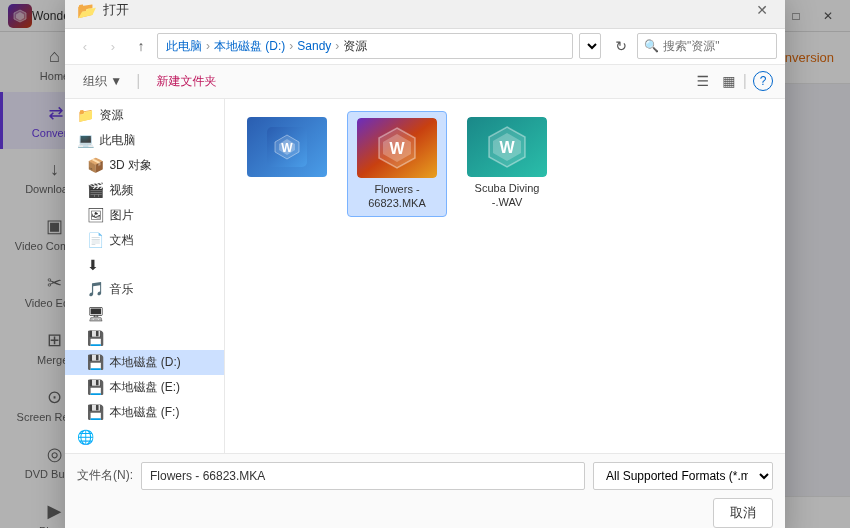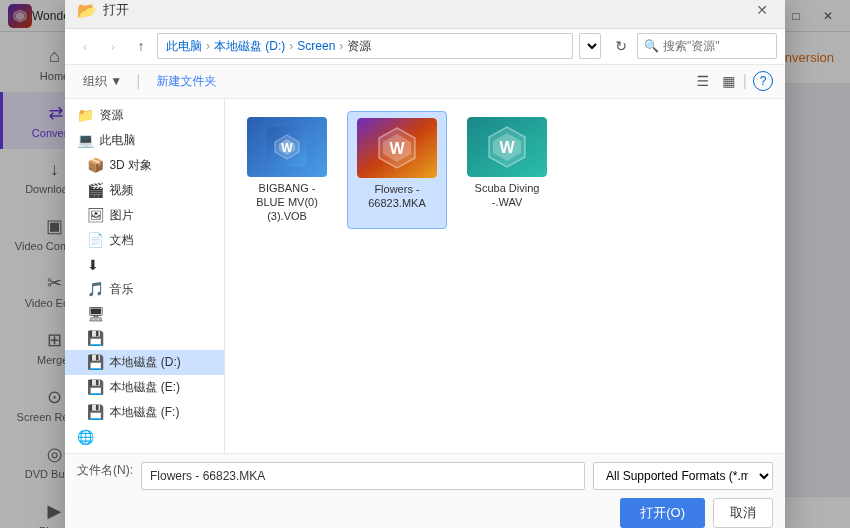--- a/index.html
+++ b/index.html
@@ -47,21 +47,21 @@
     .nav-up { width: 24px; height: 24px; border: none; background: none; cursor: pointer; color: #555; font-size: 14px; display: flex; align-items: center; justify-content: center; }
     .breadcrumb-bar { flex: 1; height: 26px; border: 1px solid #ccc; border-radius: 2px; display: flex; align-items: center; padding: 0 8px; background: #fff; font-size: 12px; color: #333; }
     .breadcrumb-sep { color: #999; margin: 0 4px; }
     .nav-refresh { width: 24px; height: 24px; border: none; background: none; cursor: pointer; color: #555; font-size: 14px; margin-left: 4px; display: flex; align-items: center; justify-content: center; }
     .search-box { display: flex; align-items: center; border: 1px solid #ccc; border-radius: 2px; height: 26px; padding: 0 6px; background: #fff; width: 140px; gap: 4px; }
     .search-input { border: none; outline: none; font-size: 12px; background: transparent; width: 100px; color: #999; }
 
     
     .dialog-toolbar { height: 34px; background: #fafafa; display: flex; align-items: center; padding: 0 12px; border-bottom: 1px solid #e8e8e8; gap: 8px; }
     .organize-btn { display: flex; align-items: center; gap: 3px; font-size: 12px; color: #555; cursor: pointer; padding: 3px 6px; border-radius: 2px; }
-    .new-folder-btn { font-size: 12px; color: #3b82f6; cursor: pointer; padding: 3px 8px; border-radius: 2px; }
+    .new-folder-btn { font-size: 12px; color: #be185d; cursor: pointer; padding: 3px 8px; border-radius: 2px; }
     .view-btns { margin-left: auto; display: flex; gap: 2px; align-items: center; }
     .view-btn { width: 24px; height: 24px; border: none; background: none; cursor: pointer; color: #555; display: flex; align-items: center; justify-content: center; font-size: 14px; border-radius: 2px; }
     .help-btn { width: 20px; height: 20px; border-radius: 50%; border: 1px solid #0066cc; color: #0066cc; font-size: 12px; display: flex; align-items: center; justify-content: center; cursor: pointer; margin-left: 4px; }
 
     
     .dialog-body { display: flex; flex: 1; overflow: hidden; height: 260px; }
 
     
     .left-panel { width: 160px; background: #fff; border-right: 1px solid #e8e8e8; overflow-y: auto; padding: 4px 0; }
     .tree-item { display: flex; align-items: center; gap: 5px; padding: 4px 8px 4px 12px; font-size: 12px; color: #333; cursor: pointer; }
@@ -71,21 +71,21 @@
 
     
     .right-panel { flex: 1; background: #fff; overflow-y: auto; padding: 12px; display: flex; gap: 10px; flex-wrap: wrap; align-content: flex-start; }
     .file-item { width: 100px; display: flex; flex-direction: column; align-items: center; cursor: pointer; padding: 6px; border-radius: 4px; }
     .file-item.selected { background: #cce0ff; border: 1px solid #7ab3ff; }
     .file-thumb { width: 80px; height: 60px; border-radius: 4px; overflow: hidden; display: flex; align-items: center; justify-content: center; position: relative; }
     .file-name { font-size: 11px; color: #333; text-align: center; margin-top: 4px; word-break: break-word; line-height: 1.3; }
 
     
     .dialog-footer { border-top: 1px solid #e8e8e8; padding: 8px 12px; background: #fafafa; }
-    .footer-row { display: flex; align-items: flex-start; gap: 8px; margin-bottom: 8px; }
+    .footer-row { display: flex; align-items: center; gap: 8px; margin-bottom: 8px; }
     .footer-label { font-size: 12px; color: #555; white-space: nowrap; }
     .filename-input { flex: 1; height: 28px; border: 1px solid #ccc; border-radius: 2px; padding: 0 8px; font-size: 12px; color: #333; background: #fff; }
     .footer-btns { display: flex; gap: 8px; justify-content: flex-end; }
     .btn-open { background: #3d7de8; color: #fff; border: none; border-radius: 3px; padding: 5px 20px; font-size: 13px; cursor: pointer; }
     .btn-cancel { background: #fff; color: #333; border: 1px solid #ccc; border-radius: 3px; padding: 5px 16px; font-size: 13px; cursor: pointer; }
 
     
     .status-bar { height: 32px; background: #fff; border-top: 1px solid #e8e8e8; display: flex; align-items: center; padding: 0 16px; font-size: 12px; color: #888; gap: 12px; }
 
     
@@ -202,21 +202,21 @@
 
     <div class="dialog-nav">
       <button class="nav-arrow disabled">‹</button>
       <button class="nav-arrow disabled">›</button>
       <button class="nav-up">↑</button>
       <div class="breadcrumb-bar">
         <span style="color:#0066cc;cursor:pointer">此电脑</span>
         <span class="breadcrumb-sep">›</span>
         <span style="color:#0066cc;cursor:pointer">本地磁盘 (D:)</span>
         <span class="breadcrumb-sep">›</span>
-        <span style="color:#0066cc;cursor:pointer">Screen</span>
+        <span style="color:#0066cc;cursor:pointer">Sandy</span>
         <span class="breadcrumb-sep">›</span>
         <span style="color:#333">资源</span>
       </div>
       <select style="height:26px; margin-left:2px; border:1px solid #ccc; border-radius:2px; font-size:11px; background:#fff;">
         <option></option>
       </select>
       <button class="nav-refresh">↻</button>
       <div class="search-box">
         <span style="color:#888; font-size:12px;">🔍</span>
         <input class="search-input" type="text" placeholder="搜索&quot;资源&quot;" style="">
@@ -307,21 +307,20 @@
                 <linearGradient id="bg1" x1="0" y1="0" x2="1" y2="1">
                   <stop offset="0%" stop-color="#2a5db0"></stop>
                   <stop offset="100%" stop-color="#4a9de8"></stop>
                 </linearGradient>
               </defs>
               <polygon points="20,8 32,15 32,25 20,32 8,25 8,15" fill="rgba(255,255,255,0.15)" stroke="rgba(255,255,255,0.4)" stroke-width="1"></polygon>
               <polygon points="20,12 28,17 28,23 20,28 12,23 12,17" fill="rgba(255,255,255,0.3)"></polygon>
               <text x="20" y="25" text-anchor="middle" fill="white" font-size="12" font-weight="bold">W</text>
             </svg>
           </div>
-          <div class="file-name">BIGBANG - BLUE MV(0)(3).VOB</div>
         </div>
 
         <div class="file-item selected">
           <div class="file-thumb">
             <svg width="80" height="60" viewBox="0 0 80 60">
               <rect width="80" height="60" rx="4" fill="url(#bg2)"></rect>
               <defs>
                 <linearGradient id="bg2" x1="0" y1="0" x2="1" y2="1">
                   <stop offset="0%" stop-color="#6a2dbe"></stop>
                   <stop offset="50%" stop-color="#c84010"></stop>
@@ -361,19 +360,18 @@
       <div class="footer-row">
         <label class="footer-label">文件名(N):</label>
         <input class="filename-input" type="text" value="Flowers - 66823.MKA" style="">
         <div class="format-wrapper">
           <select style="width:180px; height:28px; border:1px solid #ccc; border-radius:2px; font-size:12px; background:#fff;">
             <option>All Supported Formats (*.mvf</option>
           </select>
         </div>
       </div>
       <div class="footer-btns">
-        <button class="btn-open">打开(O)</button>
         <button class="btn-cancel">取消</button>
       </div>
     </div>
 
   </div>
 </div>
 
 </body></html>

